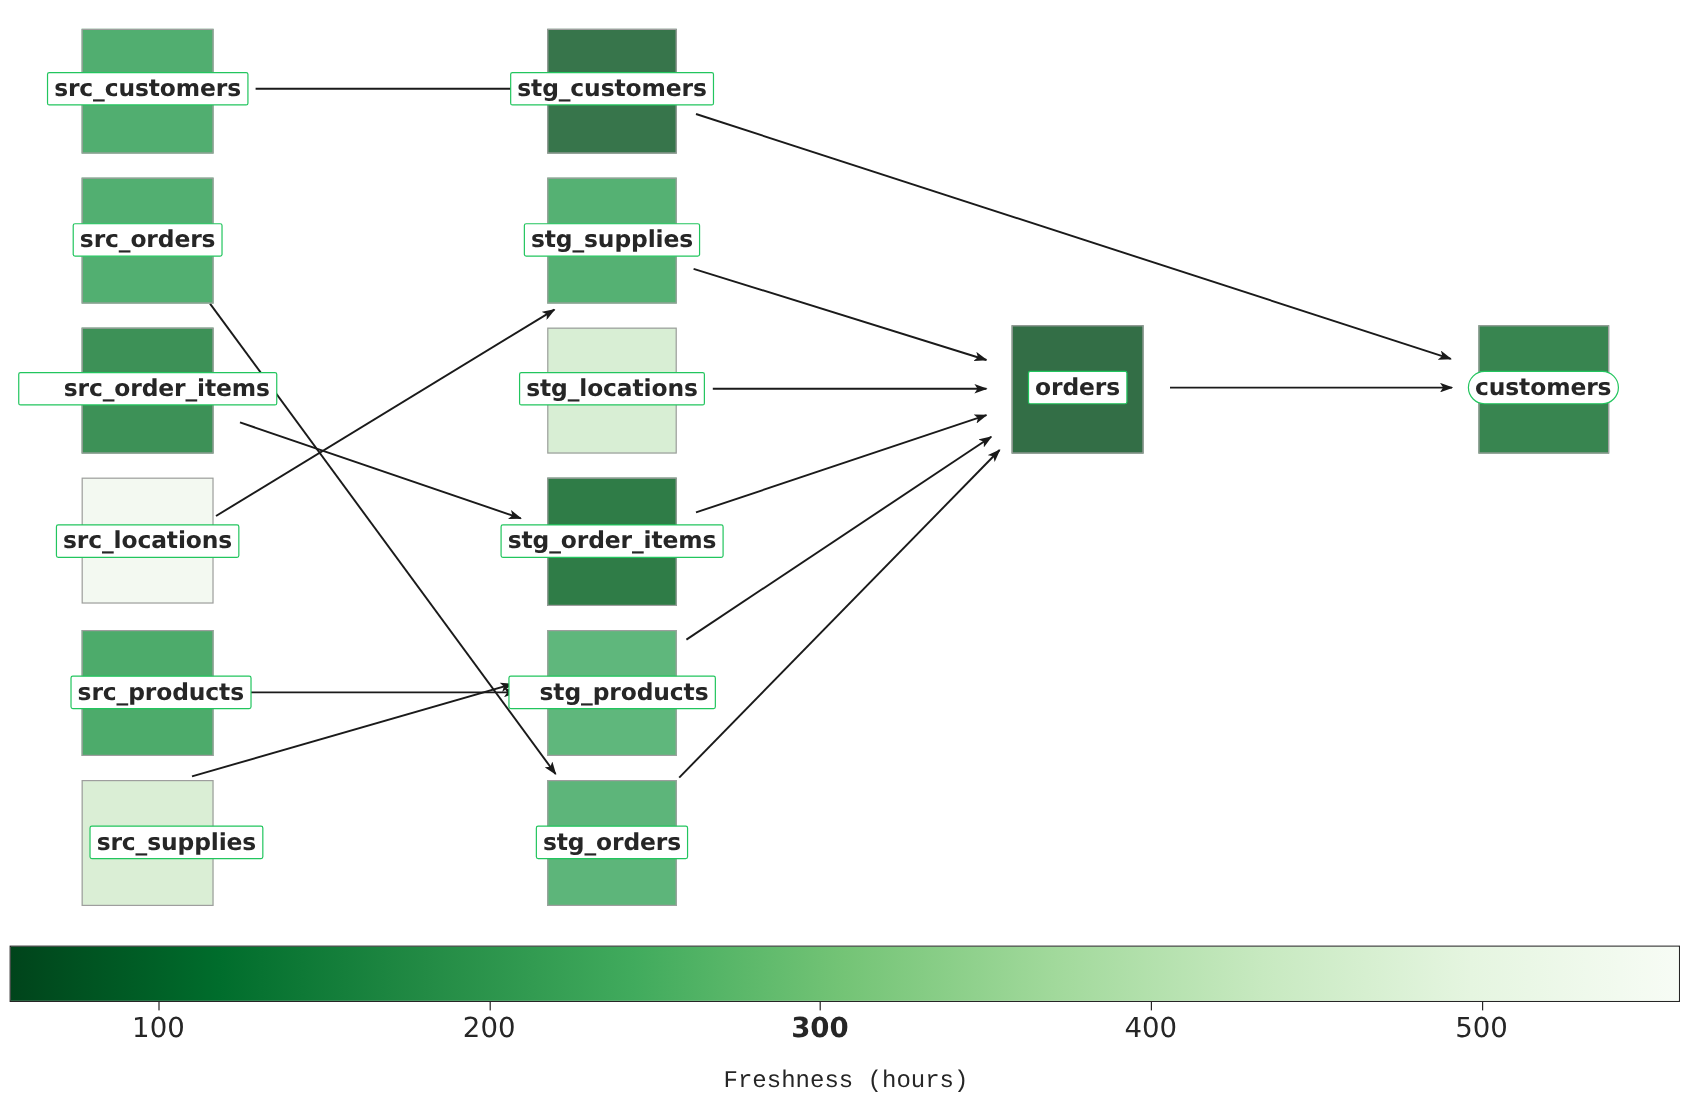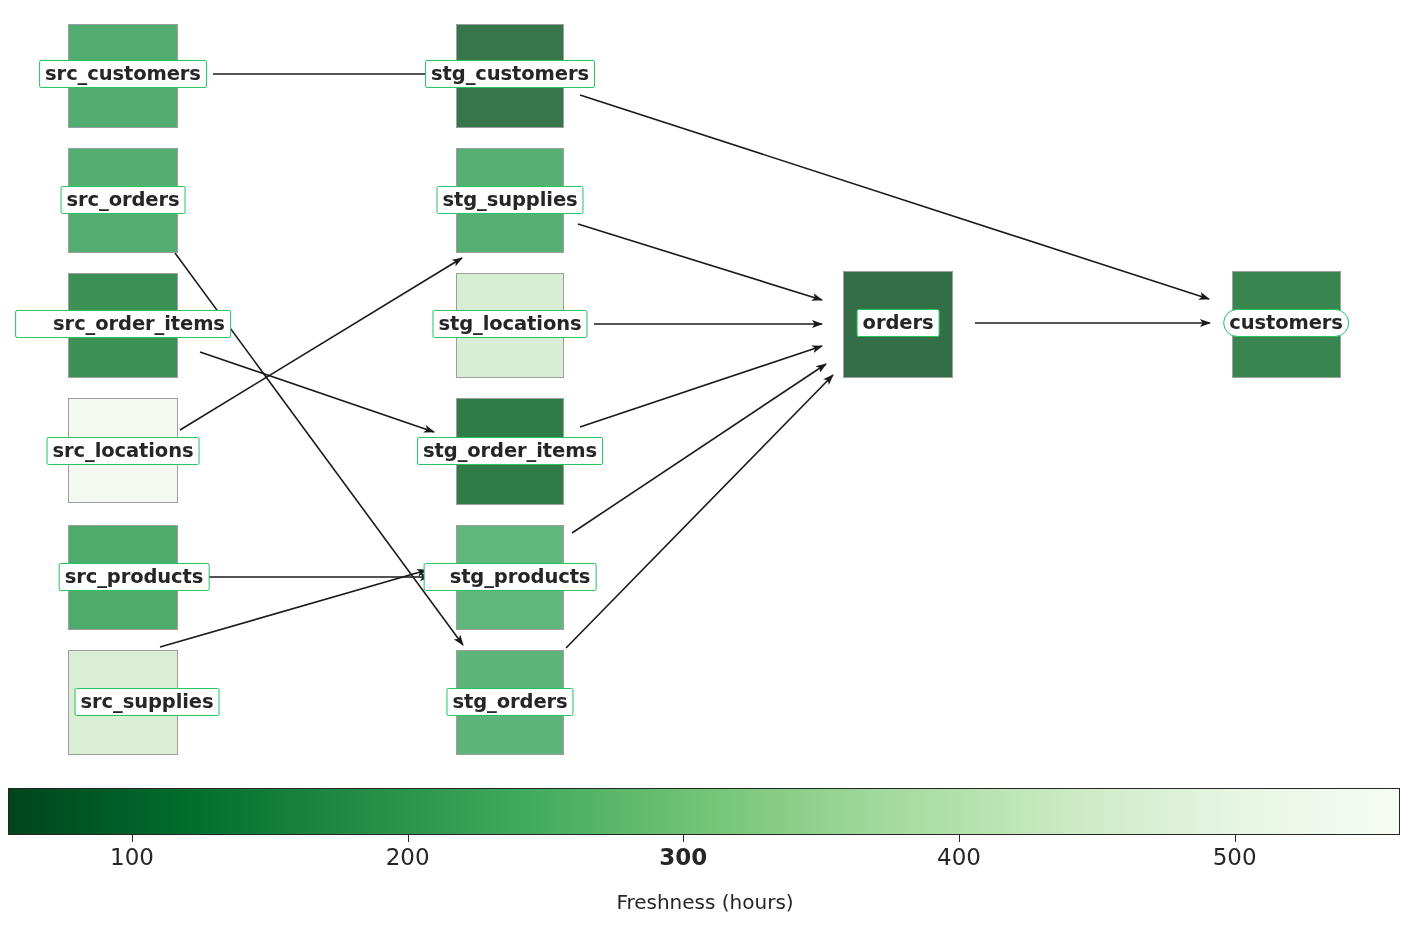--- a/index.html
+++ b/index.html
@@ -81,20 +81,21 @@
     white-space: nowrap;
   }
   .cbar-title {
     position: absolute;
     top: 890px;
     left: 0;
     width: 1410px;
     text-align: center;
     font-size: 20px;
     color: #262626;
+    font-family: Liberation Mono, monospace;
   }
 </style>
 </head>
 <body>
 
 <div id="canvas">
 
   <svg id="edge-layer" viewBox="0 0 1410 926" xmlns="http://www.w3.org/2000/svg">
     <defs>
       <marker id="arrowhead" markerWidth="11" markerHeight="8" refX="10" refY="4" orient="auto" markerUnits="userSpaceOnUse">

